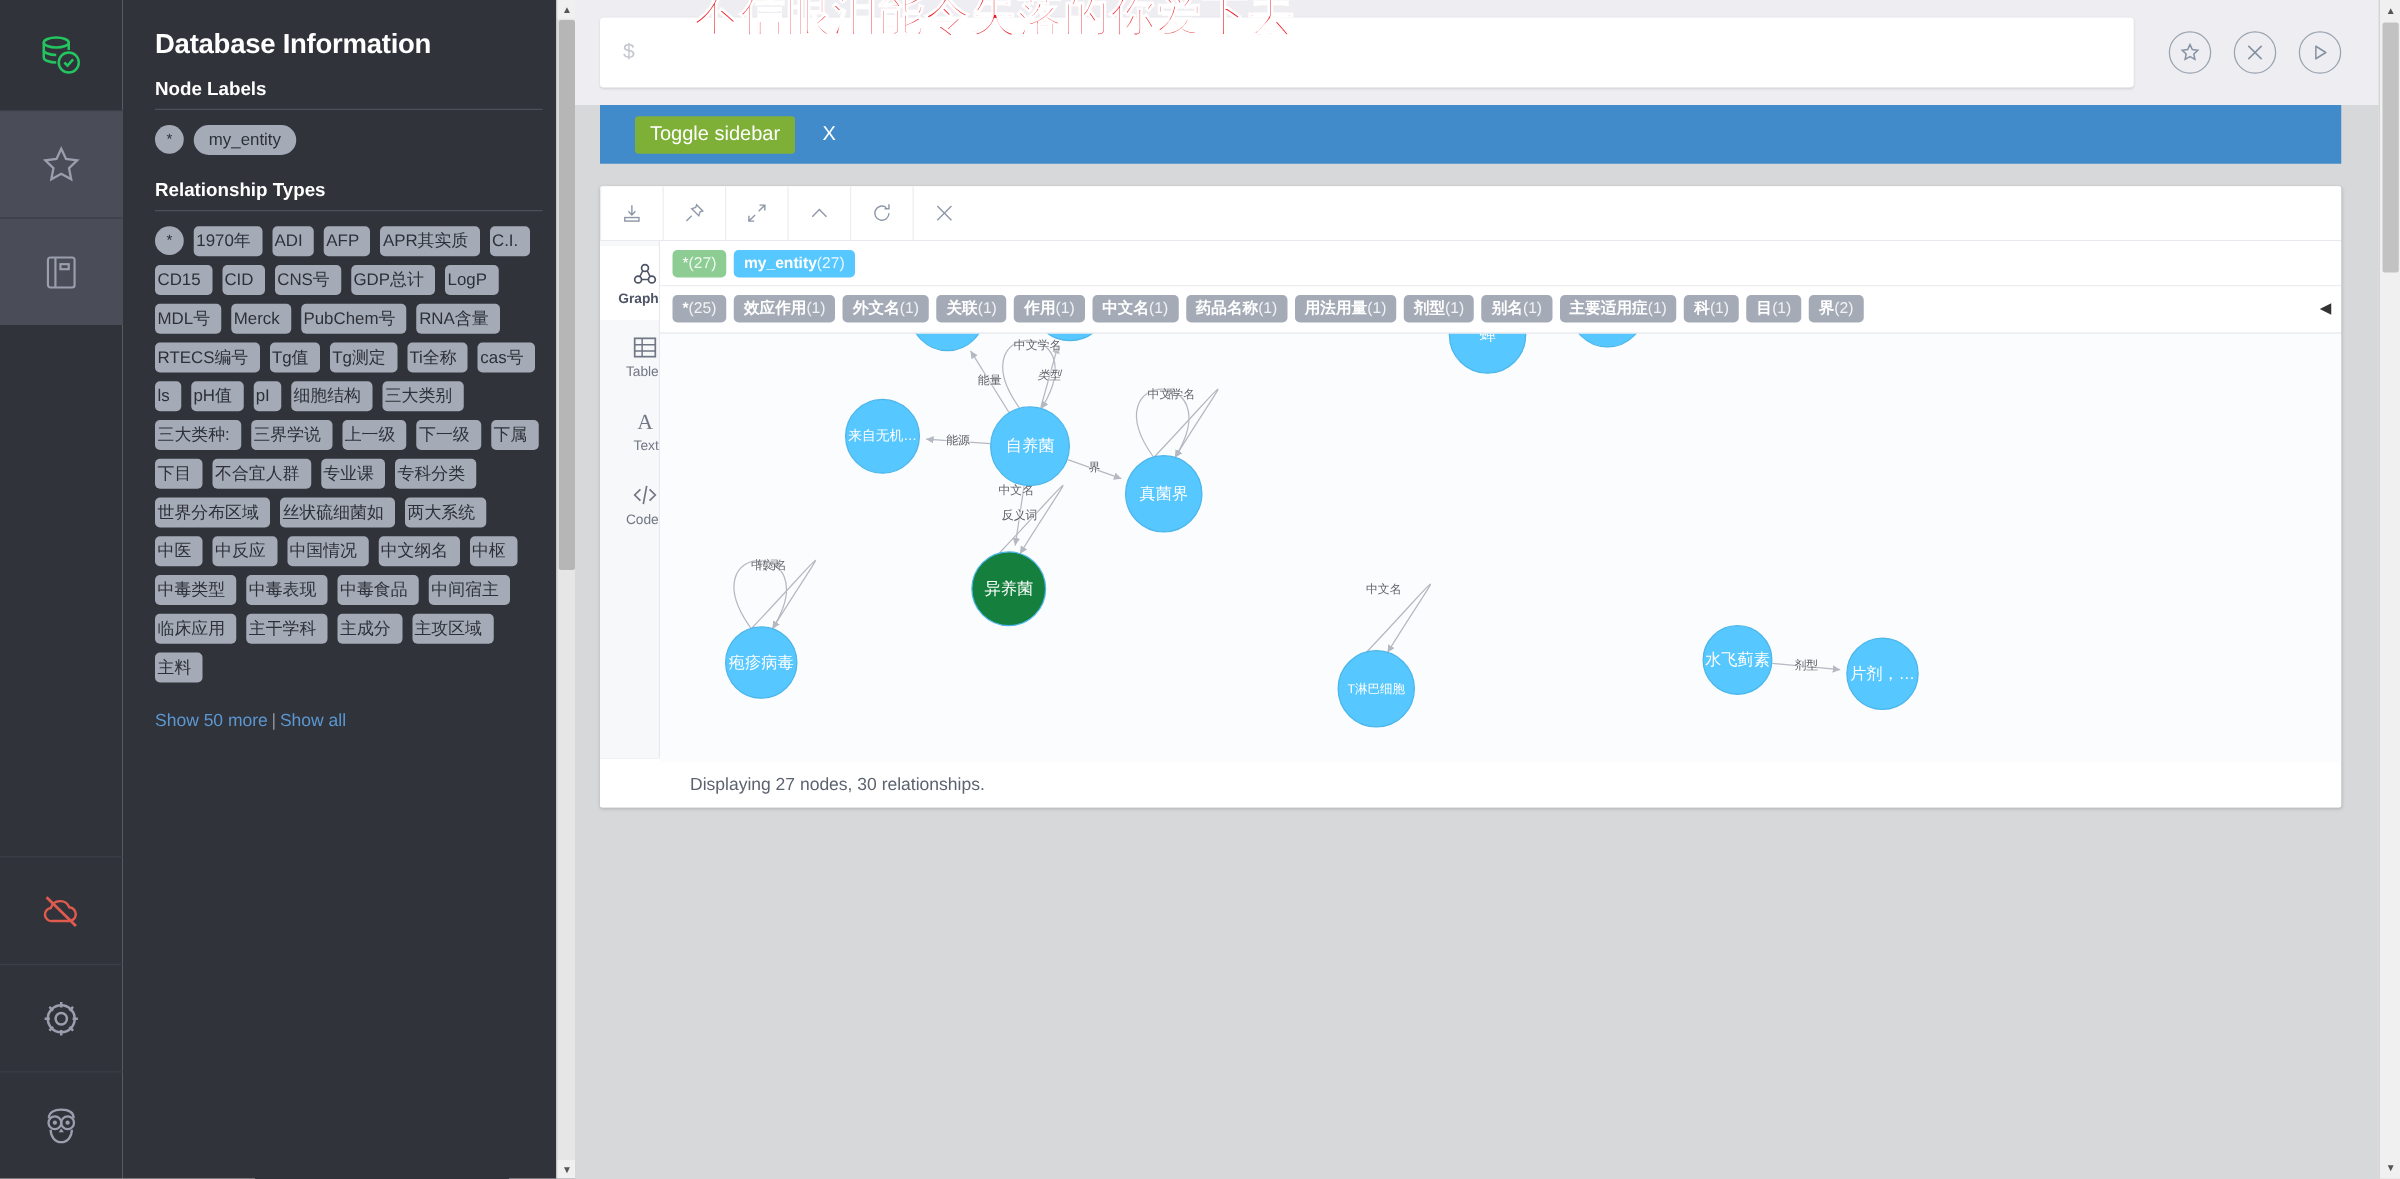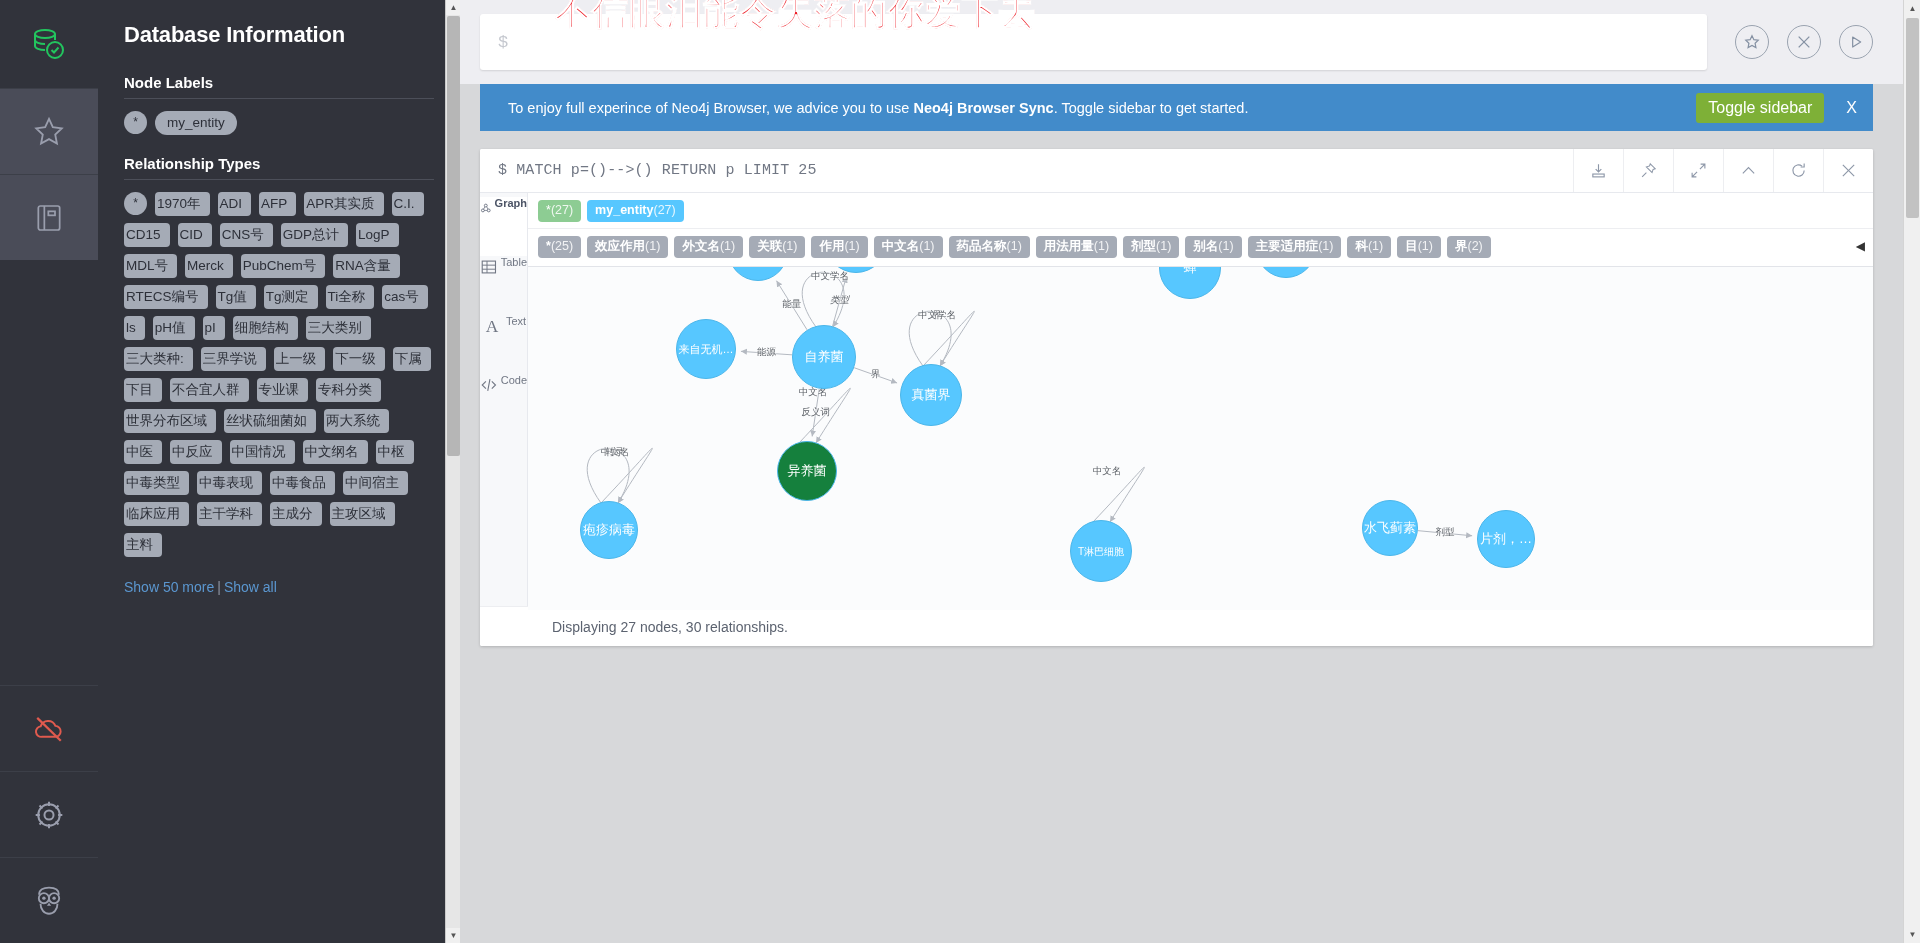--- a/index.html
+++ b/index.html
@@ -33,21 +33,21 @@
   .drawer {
     width: 362px; height: 943px; background: #31333b; color: #e5e6ea;
     position: relative; flex: 0 0 362px;
     overflow: hidden;
   }
   .drawer-inner {
     padding: 22px 26px 0 26px; height: 943px; overflow: hidden;
   }
   .drawer-title {
     font-size: 22px; font-weight: bold; color: #fff;
-    letter-spacing: -0.2px; margin-bottom: 26px;
+    letter-spacing: -0.2px; margin-bottom: 15px;
   }
   .sec-title {
     font-size: 15px; font-weight: bold; color: #fff; margin-bottom: 7px;
   }
   .sec-rule { height: 1px; background: #4c4f59; margin-bottom: 12px; }
   .chips { display: flex; flex-wrap: wrap; gap: 7px 8px; }
   .chip {
     background: #a5abb6; color: #2d3039;
     border-radius: 4px; padding: 3px 9px 4px 2px;
     font-size: 13.5px; line-height: 17px; white-space: nowrap;
@@ -144,22 +144,22 @@
     width: 50px; display: flex; align-items: center; justify-content: center;
     border-left: 1px solid #edeef1; color: #8d97a8; cursor: pointer;
   }
 
   .frame-body { display: flex; height: 413px; }
   .viewtabs {
     width: 48px; flex: 0 0 48px; background: #f7f8fa;
     border-right: 1px solid #e7e9ee; padding-top: 4px;
   }
   .vtab {
-    height: 59px; display: flex; flex-direction: row;
-    align-items: flex-start; justify-content: center; gap: 3px;
+    height: 59px; display: flex; flex-direction: column;
+    align-items: flex-end; justify-content: center; gap: 3px;
     font-size: 11px; color: #717784; cursor: pointer;
   }
   .vtab.active { background: #fff; color: #4c5466; font-weight: bold; }
   .vtab .vlabel { font-size: 11px; }
 
   .canvas-wrap { flex: 1 1 auto; position: relative; background: #fff; }
   .chiprow {
     padding: 7px 10px 6px 10px; display: flex; flex-wrap: wrap; gap: 6px;
     border-bottom: 1px solid #edeef1; align-items: center;
   }
@@ -379,31 +379,27 @@
             <div class="circ-btn">
               <svg width="16" height="16" viewBox="0 0 24 24">
                 <path d="M7 4.5l12 7.5-12 7.5z" fill="none" stroke="#8591a3" stroke-width="1.8" stroke-linejoin="round"></path>
               </svg>
             </div>
           </div>
         </div>
       </div>
 
       <div class="banner">
-        <div class="banner-text">
-          <span>To enjoy full experince of Neo4j Browser, we advice you to use </span><b>Neo4j Browser Sync</b><span>. Toggle sidebar to get started.</span>
-        </div>
         <button class="banner-toggle">Toggle sidebar</button>
         <span class="banner-x">X</span>
       </div>
 
       <div class="frame">
 
         <div class="frame-head">
-          <div class="frame-cmd">$ MATCH p=()--&gt;() RETURN p LIMIT 25</div>
           <div class="frame-btns">
             <div class="fbtn">
               <svg width="17" height="17" viewBox="0 0 24 24">
                 <path d="M12 3v10M8 10l4 4 4-4" fill="none" stroke="#8d97a8" stroke-width="1.6"></path>
                 <rect x="4" y="17" width="16" height="4" fill="none" stroke="#8d97a8" stroke-width="1.6"></rect>
               </svg>
             </div>
             <div class="fbtn">
               <svg width="17" height="17" viewBox="0 0 24 24">
                 <path d="M14.5 2.5l7 7-3 1-1.5 4.5-8-8L13.5 5.5z" fill="none" stroke="#8d97a8" stroke-width="1.5"></path>

